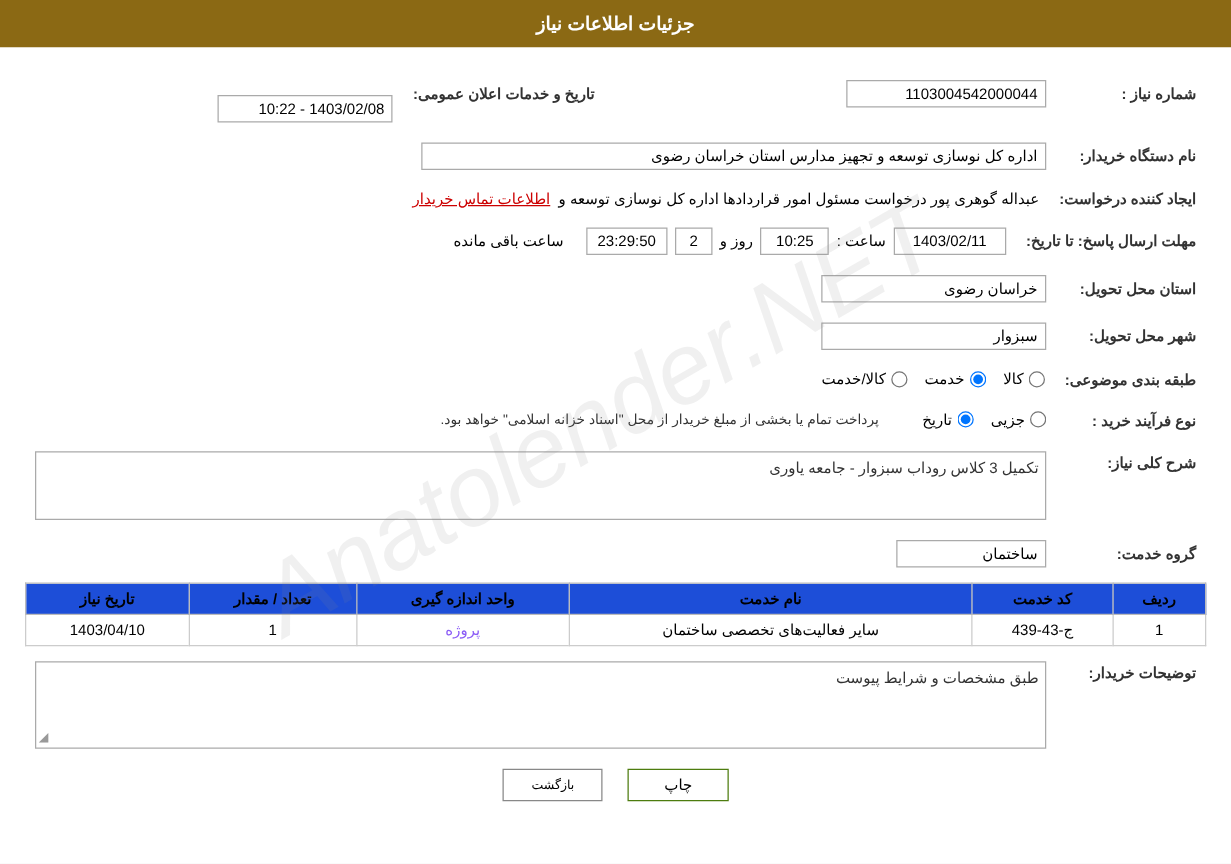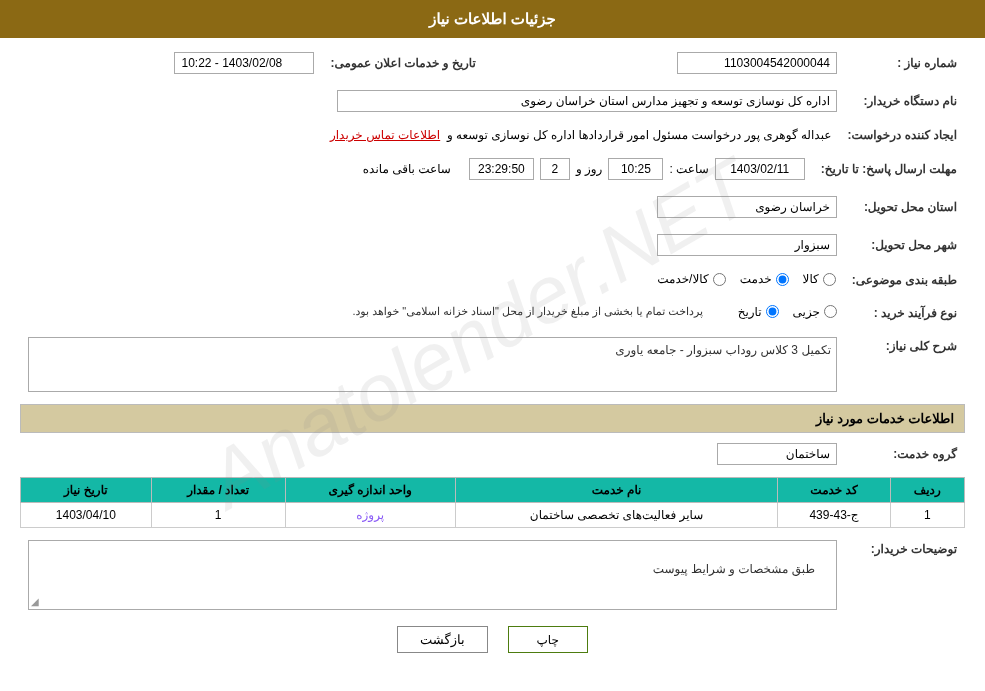--- a/index.html
+++ b/index.html
@@ -79,21 +79,21 @@
     .radio-item input[type=radio] {
       margin: 0;
     }
     
     .services-table {
       width: 100%;
       border-collapse: collapse;
       margin: 6px 0;
     }
     .services-table th {
-      background: #14b8a6;
+      background: #1d4ed8;
       border: 1px solid #bbb;
       padding: 5px 8px;
       font-size: 12px;
     }
     .services-table td {
       border: 1px solid #ccc;
       padding: 5px 8px;
       text-align: center;
       font-size: 12px;
     }
@@ -105,21 +105,21 @@
       min-height: 55px;
       padding: 5px;
       text-align: right;
       font-size: 12px;
       color: #333;
       background: #fff;
     }
     .description-box-small {
       border: 1px solid #aaa;
       min-height: 70px;
-      padding: 21px;
+      padding: 5px;
       text-align: right;
       font-size: 12px;
       color: #333;
       background: #fff;
       position: relative;
     }
     .resize-icon {
       position: absolute;
       bottom: 2px;
       left: 2px;
@@ -137,21 +137,21 @@
       border: 1px solid #4d7c0f;
       padding: 5px 28px;
       font-size: 12px;
       cursor: pointer;
       font-family: Tahoma, Arial, sans-serif;
     }
     .btn-back {
       background: #fff;
       border: 1px solid #888;
       padding: 5px 22px;
-      font-size: 13px;
+      font-size: 10px;
       cursor: pointer;
       font-family: Tahoma, Arial, sans-serif;
     }
     .watermark {
       position: absolute;
       opacity: 0.12;
       font-size: 80px;
       color: #888;
       transform: rotate(-30deg);
       pointer-events: none;
@@ -189,21 +189,21 @@
     <table class="info-table">
       <tbody>
           <tr>
         <td class="label-cell">شماره نیاز :</td>
         <td>
           <span class="value-box" style="min-width:160px;">1103004542000044</span>
         </td>
         <td style="width:20px;"></td>
         <td class="label-cell" style="text-align:right;">تاریخ و خدمات اعلان عمومی:</td>
         <td>
-          <span class="value-box" style="min-width:140px;text-align:left;">1403/02/08 - 10:22</span>
+          <span class="value-box" style="min-width:140px;text-align:right;margin-top:24px;">1403/02/08 - 10:22</span>
         </td>
       </tr>
     </tbody>
       </table>
 
     <table class="info-table">
       <tbody>
           <tr>
         <td class="label-cell">نام دستگاه خریدار:</td>
         <td>
@@ -320,23 +320,20 @@
           <td>
             <div class="description-box">
               <span>تکمیل 3 کلاس روداب سبزوار - جامعه یاوری</span>
             </div>
           </td>
         </tr>
       </tbody>
         </table>
     </div>
 
-    <div class="section-header">
-      <span>اطلاعات خدمات مورد نیاز</span>
-    </div>
 
     <table class="info-table">
       <tbody>
           <tr>
         <td class="label-cell">گروه خدمت:</td>
         <td>
           <span class="value-box" style="min-width:120px;">ساختمان</span>
         </td>
       </tr>
     </tbody>

